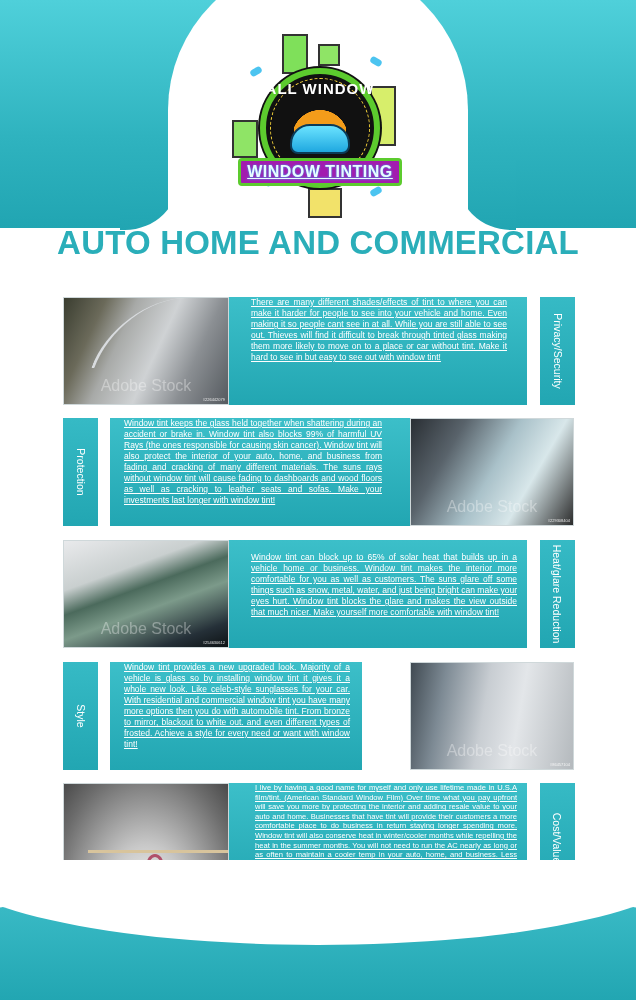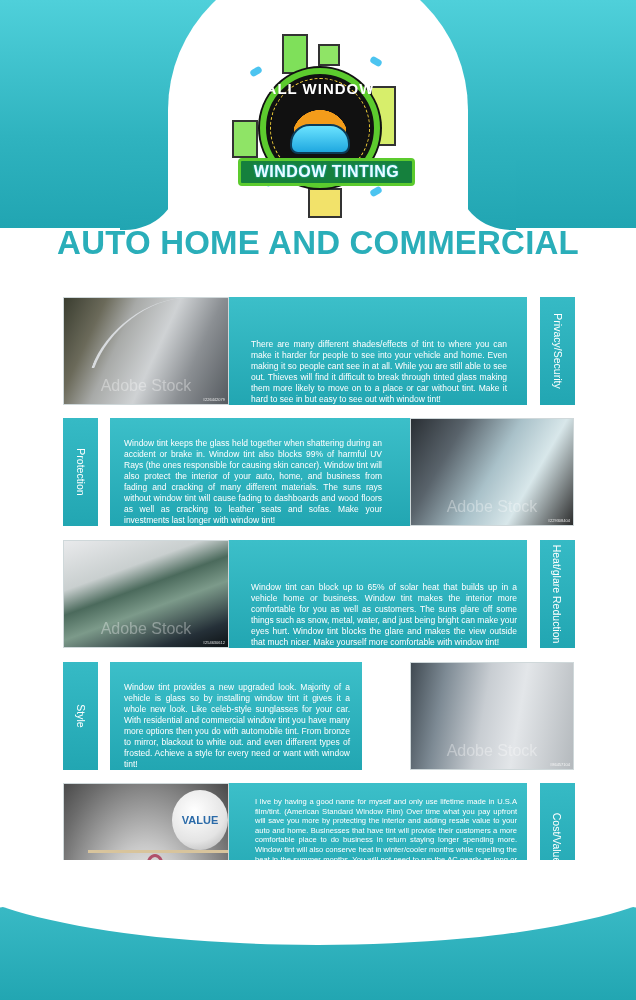--- a/index.html
+++ b/index.html
@@ -51,44 +51,44 @@
   .logo-car {
     position: absolute; left: 70px; top: 96px; width: 60px; height: 30px;
     background: linear-gradient(#6be3ff, #1fa8e0); border-radius: 20px 20px 8px 8px;
     border: 2px solid #0b3b58;
   }
   .logo-top-text {
     position: absolute; left: 45px; top: 52px; width: 110px; text-align: center;
     font: bold 15px "Liberation Sans", sans-serif; color: #fff; letter-spacing: 1px;
   }
   .logo-banner {
-    position: absolute; left: 18px; top: 130px; width: 177px; height: 28px;
-    background: #15803d; border: 3px solid #5ccb2e; border-radius: 4px;
+    position: absolute; left: 18px; top: 130px; width: 164px; height: 28px;
+    background: #a21caf; border: 3px solid #5ccb2e; border-radius: 4px;
     font: bold 16px "Liberation Sans", sans-serif; color: #eafcff; text-align: center; line-height: 22px;
-    letter-spacing: 0.5px; text-shadow: 0 0 2px #29c2ff;
+    letter-spacing: 0.5px; text-shadow: 0 0 2px #29c2ff; text-decoration: underline;
   }
   .bldg { position: absolute; border: 2px solid #333; }
   .b1 { left: 62px; top: 6px; width: 26px; height: 40px; background: #7fe05a; }
   .b2 { left: 98px; top: 16px; width: 22px; height: 22px; background: #8fe466; }
   .b3 { left: 150px; top: 58px; width: 26px; height: 60px; background: #d7ee6b; }
   .b4 { left: 12px; top: 92px; width: 26px; height: 38px; background: #8fe466; }
   .b5 { left: 88px; top: 160px; width: 34px; height: 30px; background: #f2e26a; }
   .cloud { position: absolute; width: 12px; height: 7px; background: #4cc4f0; border-radius: 6px; transform: rotate(-30deg); }
 
   .title {
     position: absolute; left: 0; top: 224px; width: 636px; text-align: center;
     font: bold 33px "Liberation Sans", sans-serif; color: #2aaeb9; letter-spacing: 0.2px;
   }
 
   
   .photo { position: absolute; overflow: hidden; border: 1px solid #cfd8da; }
   .panel {
     position: absolute; background: linear-gradient(to bottom, #3cbfc9 0%, #22a6b2 100%);
     color: #ffffff; font: 8.5px/11px "Liberation Sans", sans-serif; text-align: justify;
-    display: flex; align-items: flex-end;
+    display: flex; align-items: flex-start; text-decoration: underline;
   }
   .panel p { width: 100%; }
   .tag {
     position: absolute; width: 35px; background: linear-gradient(to bottom, #36bac5, #22a6b2);
     display: flex; align-items: center; justify-content: center;
   }
   .tag span {
     display: inline-block; white-space: nowrap; color: #fff;
     font: 10.5px "Liberation Sans", sans-serif;
   }
@@ -197,21 +197,20 @@
 </div>
 <div class="panel" style="left:110px;top:662px;width:252px;height:108px;padding:0 12px 0 14px;">
   <p>Window tint provides a new upgraded look. Majority of a vehicle is glass so by installing window tint it gives it a whole new look. Like celeb-style sunglasses for your car. With residential and commercial window tint you have many more options then you do with automobile tint. From bronze to mirror, blackout to white out. and even different types of frosted. Achieve a style for every need or want with window tint!</p>
 </div>
 <div class="photo img-man" style="left:410px;top:662px;width:164px;height:108px;">
   <div class="stock-mark">Adobe Stock</div>
   <div class="stock-id">#86457104</div>
 </div>
 
 <div class="photo img-cost" style="left:63px;top:783px;width:166px;height:110px;">
-  <div class="ball" style="left:108px;top:6px;">VALUE</div>
   <div class="beam"></div>
   <div class="ring"></div>
   <div class="stock-mark">Adobe Stock</div>
   <div class="stock-id">#266859636</div>
 </div>
 <div class="panel" style="left:229px;top:783px;width:298px;height:110px;padding:0 10px 0 26px;font-size:7.6px;line-height:9.6px;">
   <p>I live by having a good name for myself and only use lifetime made in U.S.A film/tint. (American Standard Window Film) Over time what you pay upfront will save you more by protecting the interior and adding resale value to your auto and home. Businesses that have tint will provide their customers a more comfortable place to do business in return staying longer spending more. Window tint will also conserve heat in winter/cooler months while repelling the heat in the summer months. You will not need to run the AC nearly as long or as often to maintain a cooler temp in your auto, home, and business. Less fuel and electrical consumption equals huge savings every month because of window tint!</p>
 </div>
 <div class="tag right" style="left:540px;top:783px;height:110px;">
   <span>Cost/Value</span>

